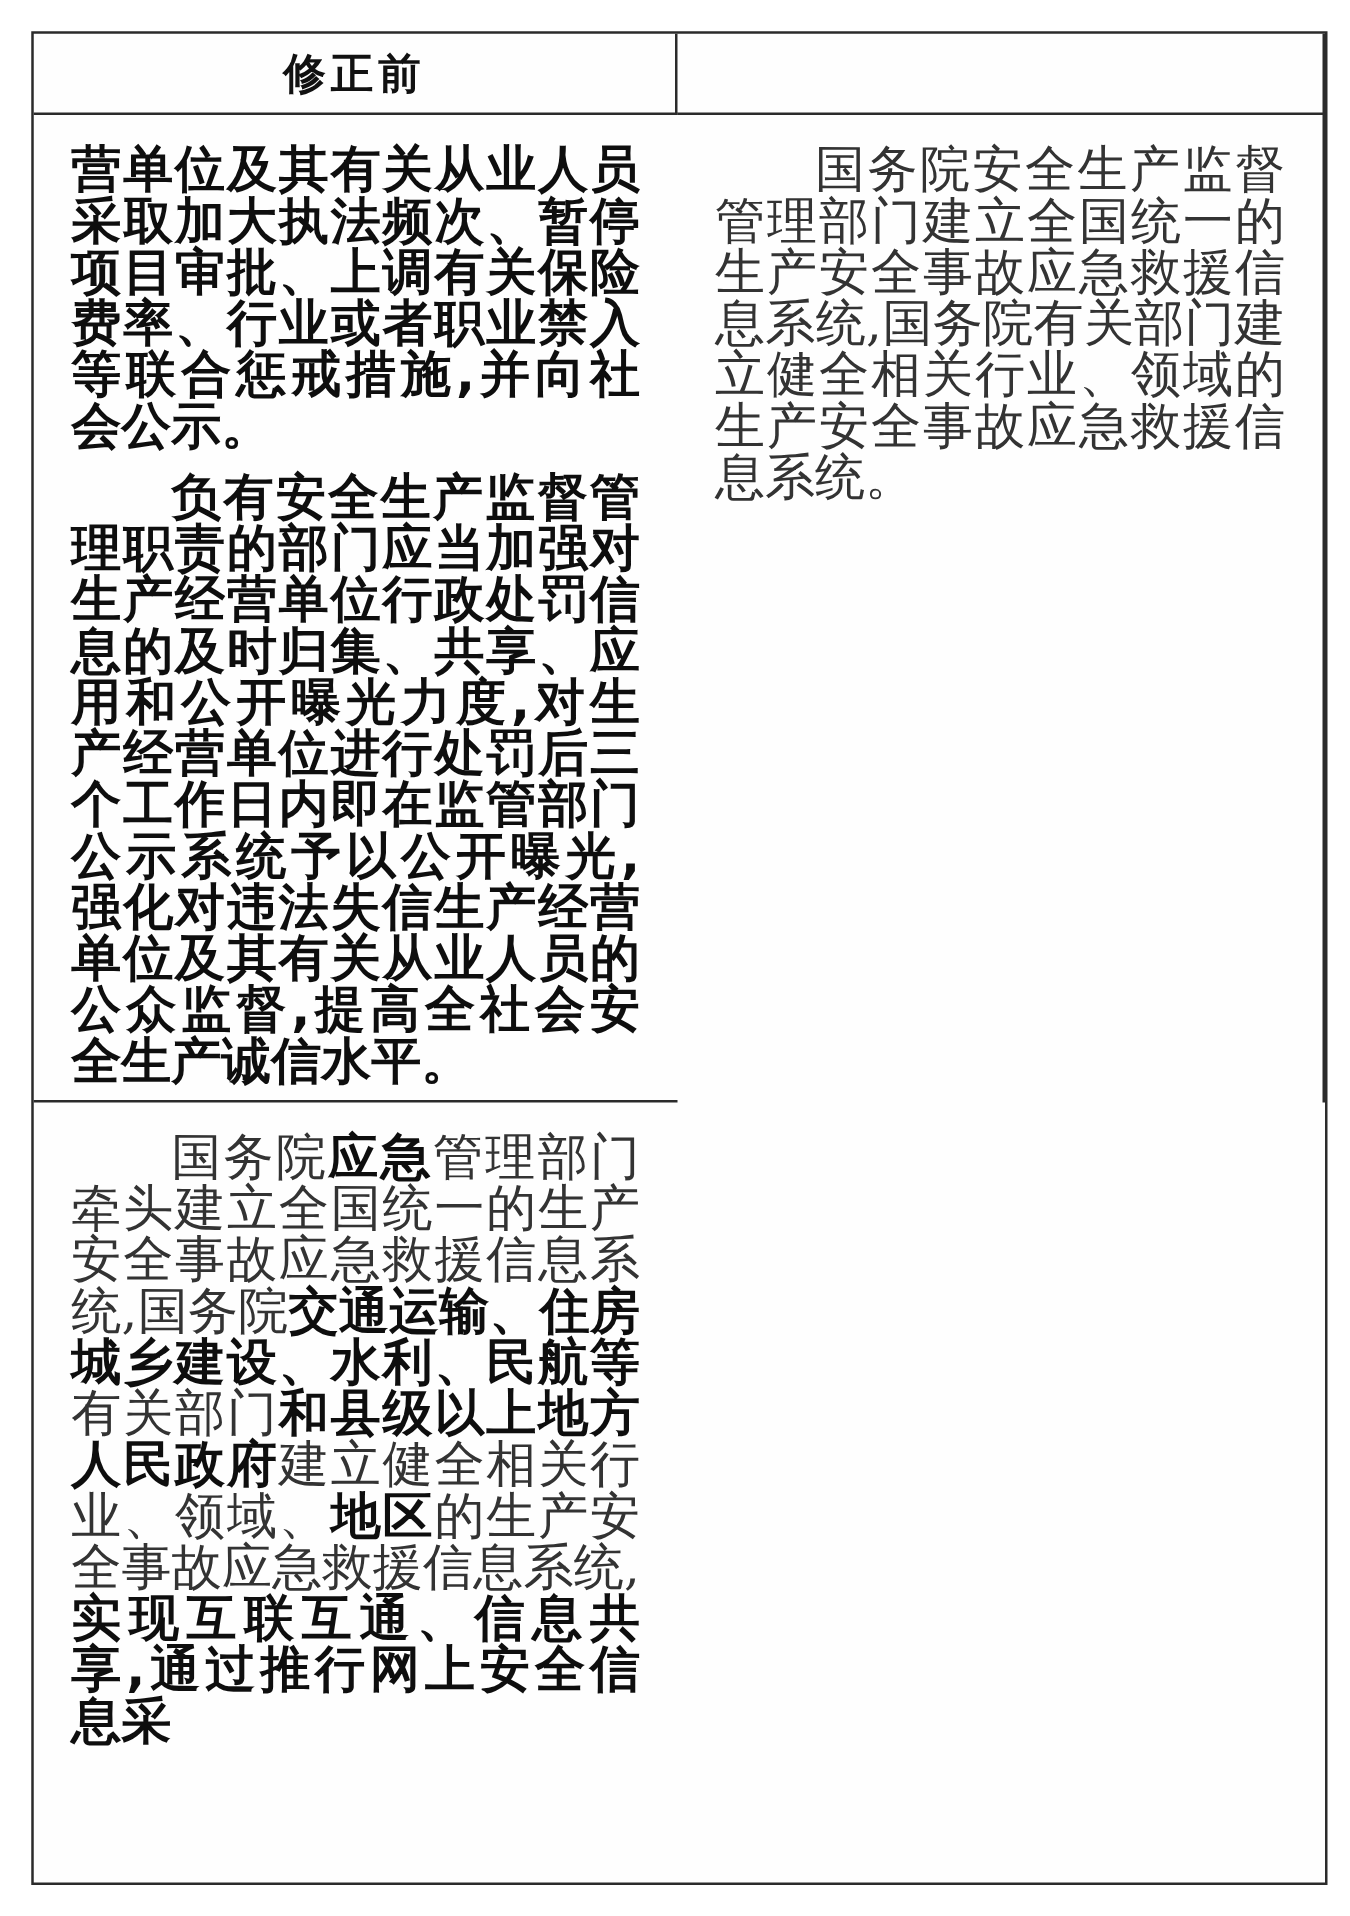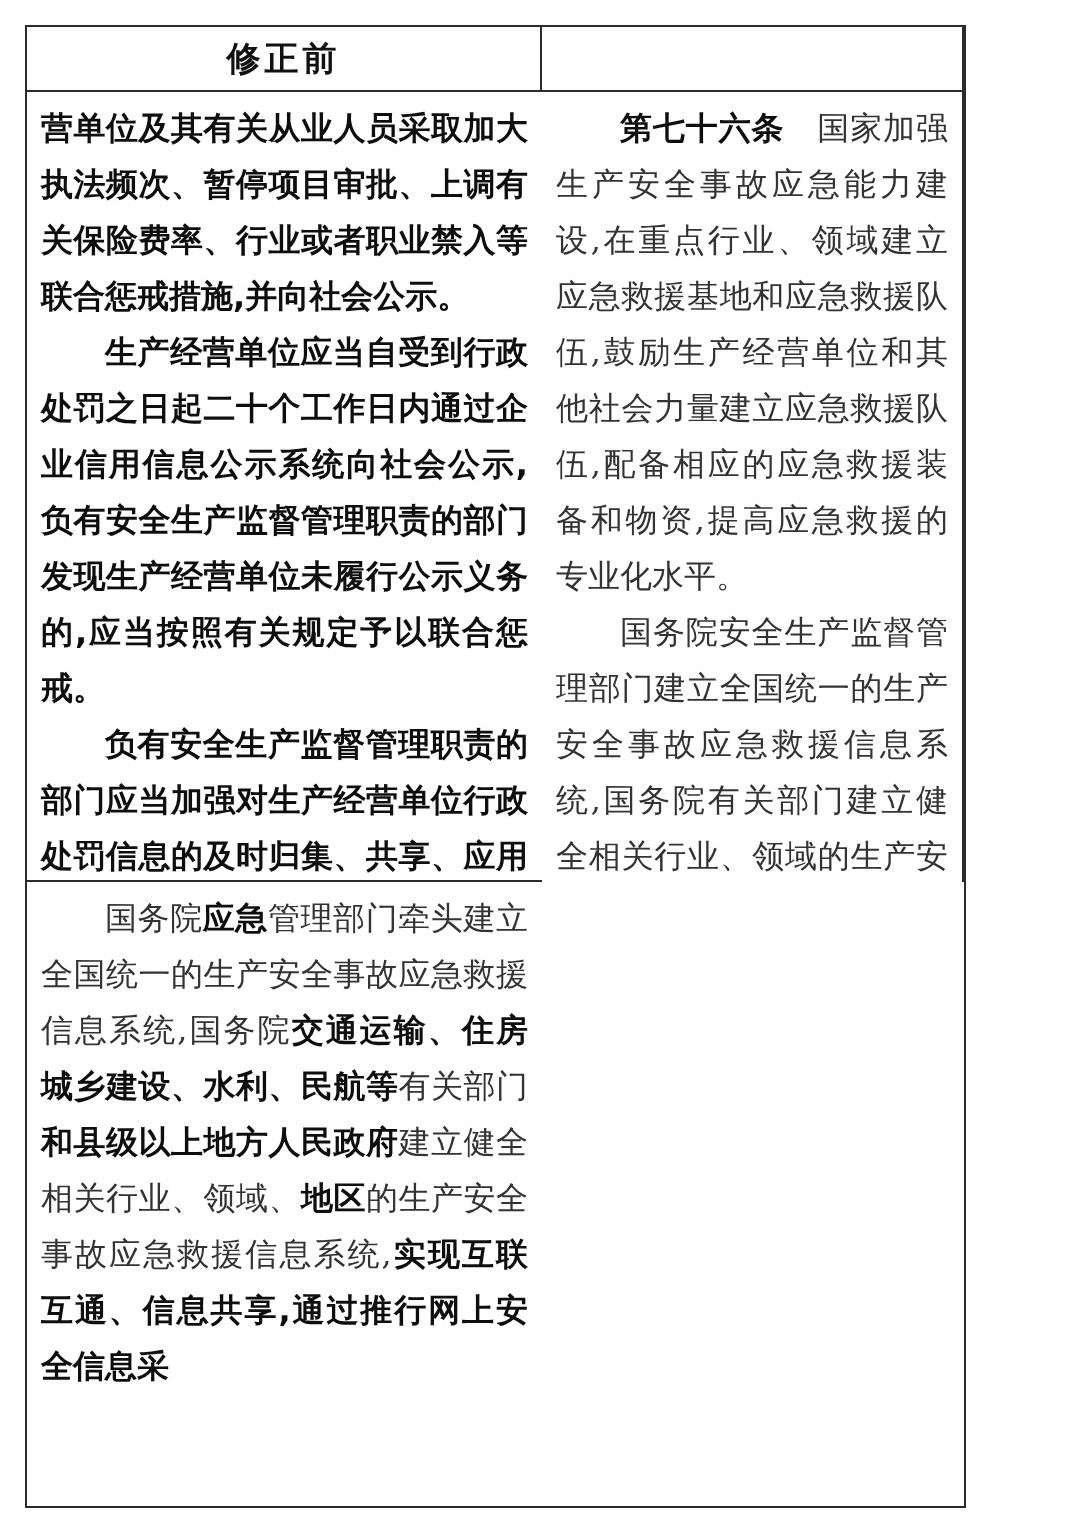--- a/index.html
+++ b/index.html
@@ -14,21 +14,21 @@
   .page {
     position: relative;
     width: 1080px;
     height: 1533px;
     background: #ffffff;
   }
   .cmp-table {
     position: absolute;
     left: 25px;
     top: 25px;
-    width: 941px;
+    width: 1037px;
     height: 1483px;
     box-sizing: border-box;
     border: 2px solid #2b2b2b;
     display: grid;
     grid-template-columns: 515px 1fr;
     grid-template-rows: 65px 790px 1fr;
     background: #fefefe;
   }
   .cell {
     box-sizing: border-box;
@@ -46,23 +46,23 @@
     font-weight: bold;
     font-size: 34px;
     color: #111111;
     letter-spacing: 4px;
   }
   .row1 { border-bottom: 2px solid #2b2b2b; }
   .body-cell {
     padding: 8px 14px 0 14px;
   }
   .para {
-    margin: 0;
-    font-size: 32px;
-    line-height: 56px;
+    margin: 16px;
+    font-size: 40px;
+    line-height: 41px;
     text-align: justify;
     text-justify: inter-ideograph;
     color: #333333;
     font-family: "DejaVu Serif", "Liberation Serif", serif;
   }
   .para.indent { text-indent: 2em; }
   .run { font-family: "DejaVu Serif", "Liberation Serif", serif; font-weight: normal; color: #333333; }
   .run.em {
     font-family: "DejaVu Sans", "Liberation Sans", sans-serif;
     font-weight: bold;
@@ -75,26 +75,24 @@
 <div class="page">
   <div class="cmp-table">
 
     <div class="cell col-left hdr">
       <span class="hdr-label">修正前</span>
     </div>
 
     <div class="cell col-left row1 body-cell"></div>
     <div class="cell row1 body-cell">
         <p class="para"><span class="run em">营单位及其有关从业人员采取加大执法频次、暂停项目审批、上调有关保险费率、行业或者职业禁入等联合惩戒措施,并向社会公示。</span></p>
-        <p class="para indent"><span class="run em">生产经营单位应当自受到行政处罚之日起二十个工作日内通过企业信用信息公示系统向社会公示,负有安全生产监督管理职责的部门发现生产经营单位未履行公示义务的,应当按照有关规定予以联合惩戒。</span></p>
         <p class="para indent"><span class="run em">负有安全生产监督管理职责的部门应当加强对生产经营单位行政处罚信息的及时归集、共享、应用和公开曝光力度,对生产经营单位进行处罚后三个工作日内即在监管部门公示系统予以公开曝光,强化对违法失信生产经营单位及其有关从业人员的公众监督,提高全社会安全生产诚信水平。</span></p>
       </div>
 
     <div class="cell col-left body-cell">
-        <p class="para indent"><span class="run em">第七十六条</span><span class="run">　国家加强生产安全事故应急能力建设,在重点行业、领域建立应急救援基地和应急救援队伍,鼓励生产经营单位和其他社会力量建立应急救援队伍,配备相应的应急救援装备和物资,提高应急救援的专业化水平。</span></p>
         <p class="para indent"><span class="run">国务院安全生产监督管理部门建立全国统一的生产安全事故应急救援信息系统,国务院有关部门建立健全相关行业、领域的生产安全事故应急救援信息系统。</span></p>
       </div>
     <div class="cell body-cell">
         <p class="para indent"><span class="run">国务院</span><span class="run em">应急</span><span class="run">管理部门牵头建立全国统一的生产安全事故应急救援信息系统,国务院</span><span class="run em">交通运输、住房城乡建设、水利、民航等</span><span class="run">有关部门</span><span class="run em">和县级以上地方人民政府</span><span class="run">建立健全相关行业、领域、</span><span class="run em">地区</span><span class="run">的生产安全事故应急救援信息系统,</span><span class="run em">实现互联互通、信息共享,通过推行网上安全信息采</span></p>
       </div>
 
   </div>
 </div>
 
 </body></html>

